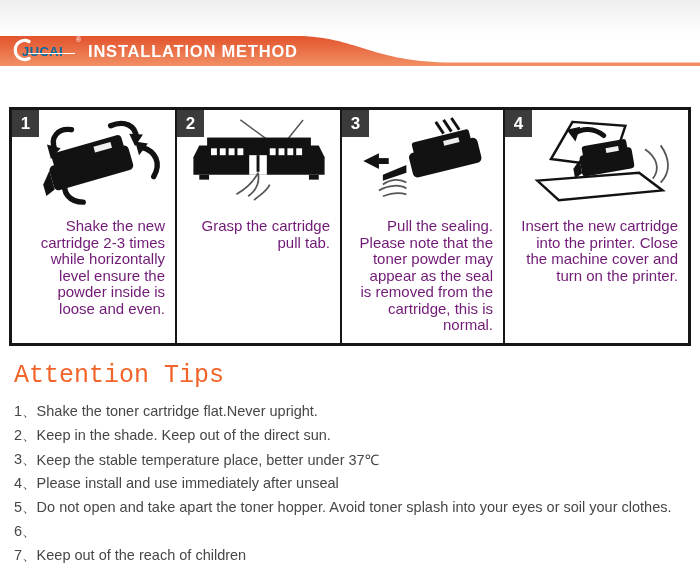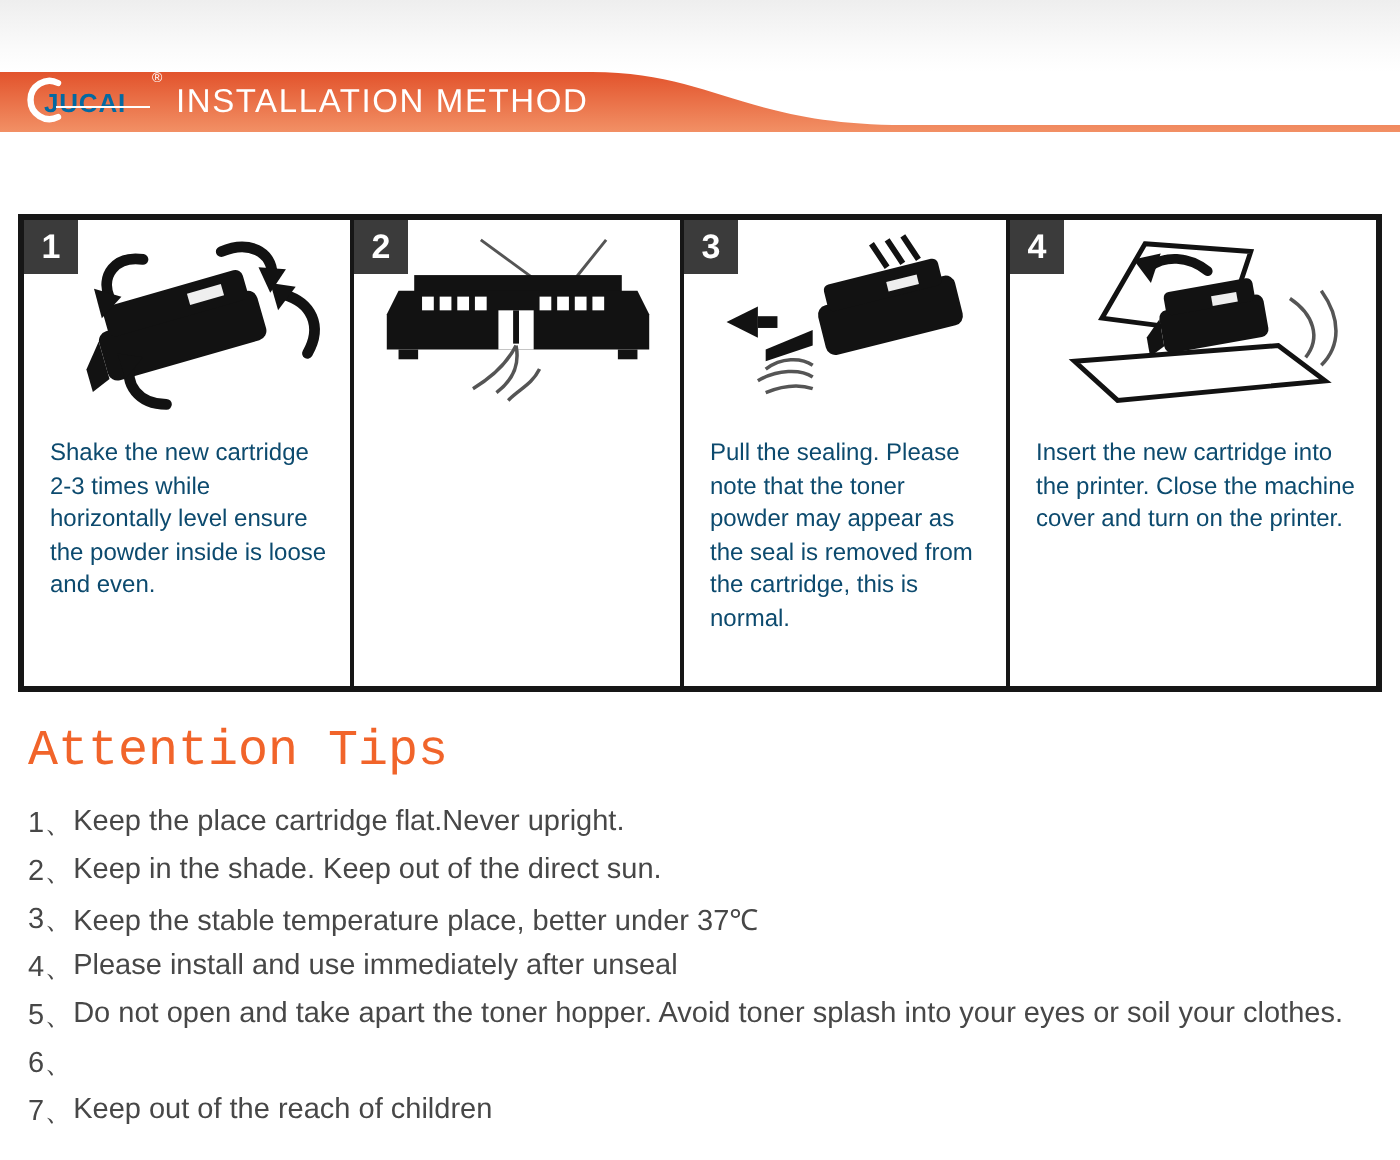--- a/index.html
+++ b/index.html
@@ -13,33 +13,33 @@
   
   .banner-svg { position:absolute; left:0; top:36px; width:700px; height:30px; }
   .logo { position:absolute; left:12px; top:37px; width:80px; height:28px; color:#fff; }
   .logo-arc { position:absolute; left:0; top:1px; }
   .logo-brand { position:absolute; left:10px; top:7px; font-size:13px; font-weight:bold;
     letter-spacing:.4px; color:#0369a1; }
   .logo-reg { position:absolute; left:64px; top:-1px; font-size:7px; color:#fff; }
   .logo-underline { position:absolute; left:16px; top:16px; width:47px; height:1px; background:#fff; }
   .logo-cn { position:absolute; left:30px; top:30px; font-size:8px; letter-spacing:2px; color:#fff;margin-left:36px; }
   .banner-title { position:absolute; left:88px; top:36px; height:30px; line-height:30px;
-    color:#ffffff; font-size:16.5px; font-weight:normal; letter-spacing:.8px; }
+    color:#ffffff; font-size:16.5px; font-weight:bold; letter-spacing:.8px; }
 
   
   .panels { position:absolute; left:9px; top:107px; width:682px; height:239px;
     border:3px solid #161616; display:grid; grid-template-columns:165px 165px 163px 1fr;
     background:#fff; }
   .panel { position:relative; border-right:2px solid #161616; }
   .panel.last { border-right:none; }
   .badge { position:absolute; left:0; top:0; width:27px; height:27px; background:#3b3b3b;
     color:#ffffff; font-size:17px; font-weight:bold; display:flex; align-items:center;
     justify-content:center; }
   .illus { height:100px; display:flex; align-items:flex-end; justify-content:center; }
-  .ptext { padding:8px 10px 0 13px; font-size:12px; line-height:16.5px; color:#0c4a6e; }
+  .ptext { padding:8px 10px 0 13px; font-size:15px; line-height:16.5px; color:#701a75;text-align:right; }
 
   
   .attn-title { position:absolute; left:14px; top:361px; font-size:25px; color:#f1642a;font-family:Liberation Mono, monospace; }
   .tips { position:absolute; left:14px; top:399px; width:678px; }
   .tip { display:flex; align-items:center; height:24px; font-size:14.5px; color:#474747; }
   .tip .idx { white-space:pre; }
 </style>
 </head>
 <body>
 
@@ -113,20 +113,21 @@
           <rect x="104" y="33" width="6" height="7"></rect>
             <rect x="113" y="33" width="6" height="7"></rect>
           <rect x="65" y="40" width="18" height="20"></rect>
         </g>
         <path d="M74,40 L74,57" stroke="#121212" stroke-width="3"></path>
         <path d="M74,58 C70,66 62,74 52,80 M74,58 C76,68 72,76 64,82 M70,86 C76,80 82,78 86,70" stroke="#555" stroke-width="1.8" fill="none"></path>
         <rect x="14" y="60" width="10" height="5" fill="#121212"></rect>
         <rect x="126" y="60" width="10" height="5" fill="#121212"></rect>
       </svg>
     </div>
+    <div class="ptext">Grasp the cartridge pull tab.</div>
   </div>
 
   <div class="panel">
     <div class="badge">3</div>
     <div class="illus">
       <svg width="150" height="94" viewBox="0 0 150 96">
         <path d="M88,6 L96,18 M96,4 L104,16 M104,2 L112,14" stroke="#121212" stroke-width="3"></path>
         <g transform="rotate(-14 96 44)">
           <rect x="62" y="30" width="72" height="26" rx="5" fill="#121212"></rect>
           <rect x="68" y="20" width="60" height="14" rx="3" fill="#121212"></rect>
@@ -161,21 +162,21 @@
     <div class="ptext">Insert the new cartridge into the printer. Close the machine cover and turn on the printer.</div>
   </div>
 
 </div>
 
 <div class="attn-title">Attention Tips</div>
 
 <div class="tips">
   <div class="tip">
     <span class="idx">1、</span>
-    <span>Keep the place cartridge flat.Never upright.</span>
+    <span>Shake the toner cartridge flat.Never upright.</span>
   </div>
   <div class="tip">
     <span class="idx">2、</span>
     <span>Keep in the shade. Keep out of the direct sun.</span>
   </div>
   <div class="tip">
     <span class="idx">3、</span>
     <span>Keep the stable temperature place, better under 37℃</span>
   </div>
   <div class="tip">

